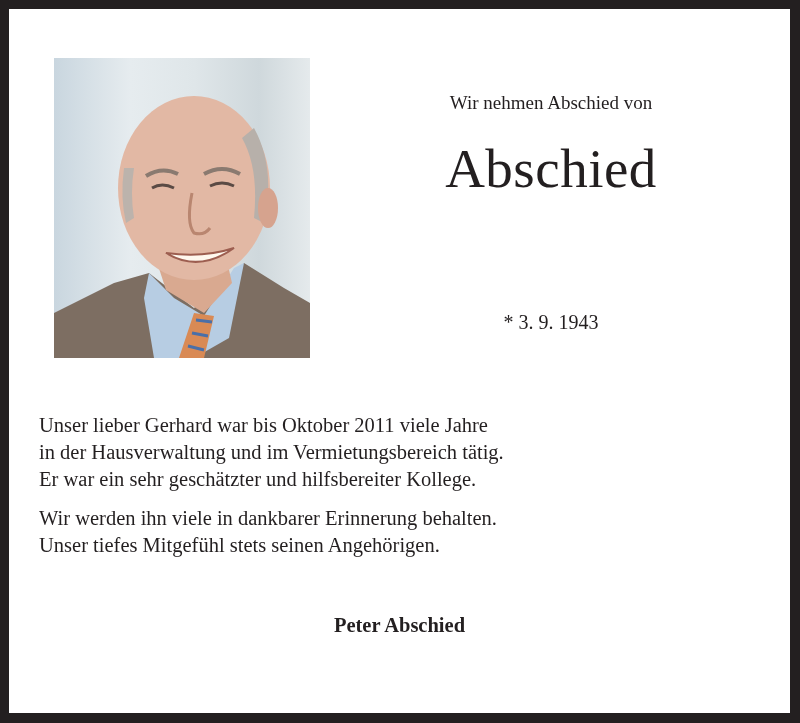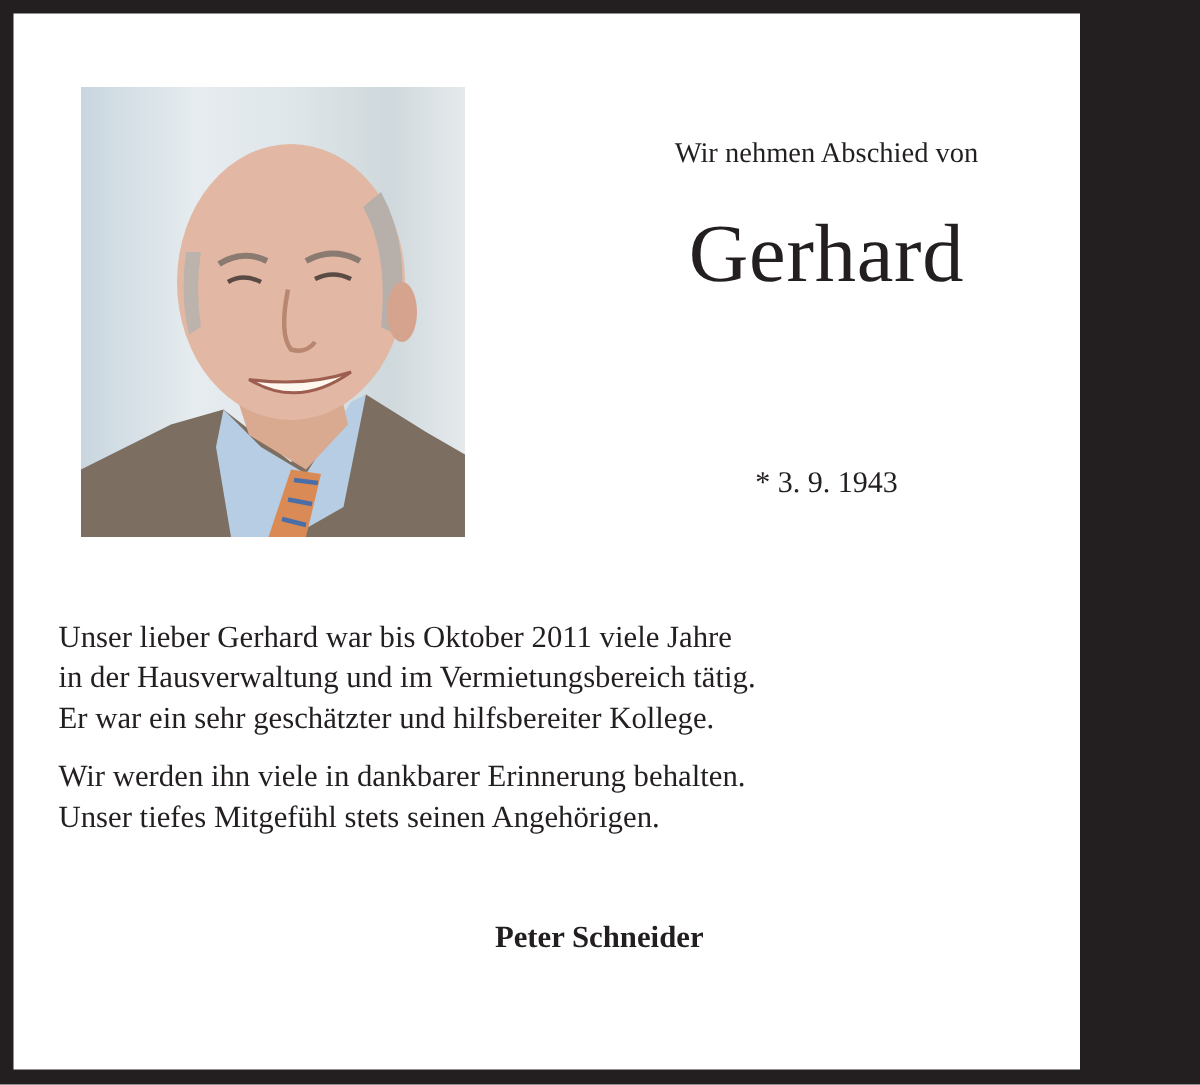--- a/index.html
+++ b/index.html
@@ -4,21 +4,21 @@
 <style>
   html, body { margin: 0; padding: 0; }
   body {
     width: 800px; height: 723px; overflow: hidden;
     background: #231f20;
     font-family: "DejaVu Serif", "Liberation Serif", serif;
     color: #231f20;
   }
   .frame {
     position: absolute; left: 9px; top: 9px;
-    width: 711px; height: 704px;
+    width: 781px; height: 704px;
     background: #ffffff;
   }
   .photo {
     position: absolute; left: 45px; top: 49px;
     width: 256px; height: 300px;
     overflow: hidden;
     background: linear-gradient(90deg, #c9d6df 0%, #e6ecef 30%, #dfe6e9 55%, #cfd8dc 80%, #e5eaec 100%);
   }
   .photo svg { position: absolute; left: 0; top: 0; }
   .intro {
@@ -84,36 +84,36 @@
 
       <path d="M138 135 Q132 165 140 175 Q150 178 156 170" stroke="#b98670" stroke-width="3" fill="none"></path>
 
       <path d="M112 195 Q145 215 180 190 Q150 200 112 195 Z" fill="#fff8ee" stroke="#9d5e50" stroke-width="2"></path>
     </svg>
   </div>
 
   <div class="intro">Wir nehmen Abschied von</div>
 
   <div class="name">
-    <div>Gerhard</div>
+    <div>Abschied</div>
   </div>
 
   <div class="dates">
     <span>* 3. 9. 1943</span>
   </div>
 
   <div class="body-text">
     <p>
       <span>Unser lieber Gerhard war bis Oktober 2011 viele Jahre</span><br>
       <span>in der Hausverwaltung und im Vermietungsbereich tätig.</span><br>
       <span>Er war ein sehr geschätzter und hilfsbereiter Kollege.</span>
     </p>
     <p>
       <span>Wir werden ihn viele in dankbarer Erinnerung behalten.</span><br>
       <span>Unser tiefes Mitgefühl stets seinen Angehörigen.</span>
     </p>
   </div>
 
   <div class="signature">
-    <div>Peter Schneider</div>
+    <div>Peter Abschied</div>
   </div>
 
 </div>
 
 </body></html>

